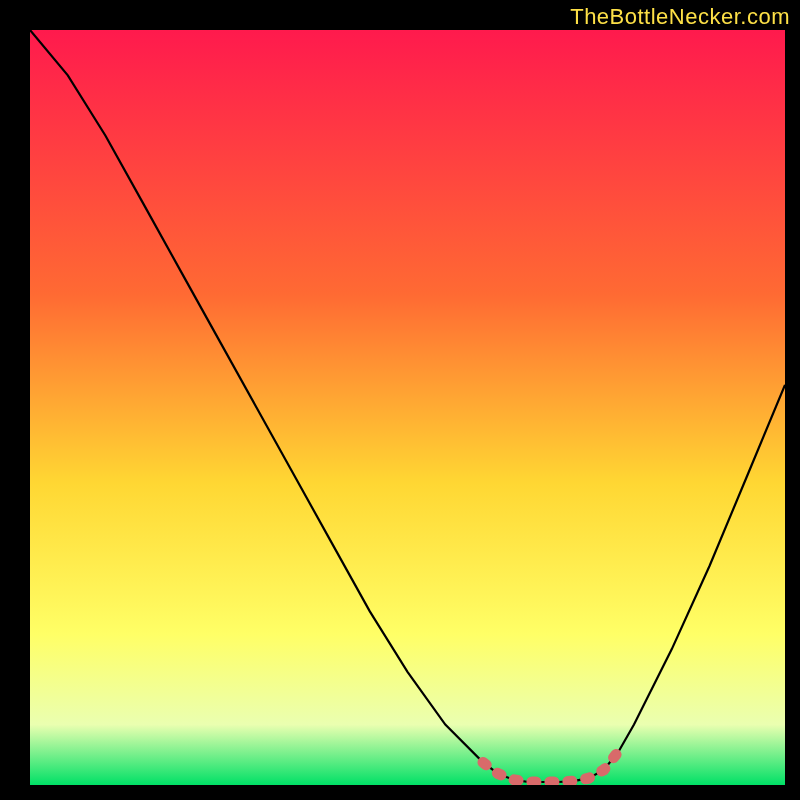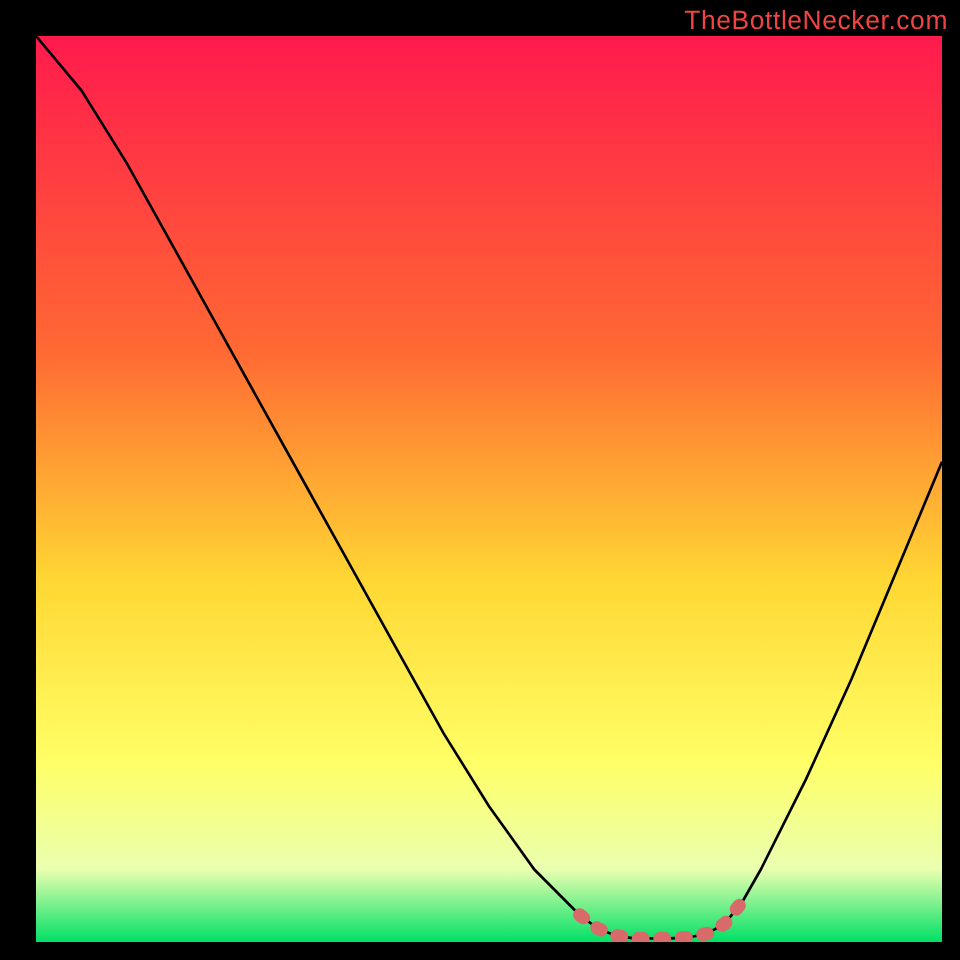--- a/index.html
+++ b/index.html
@@ -14,21 +14,21 @@
   .frame {
     position: relative;
     width: 800px;
     height: 800px;
     background: #000;
   }
   .watermark {
     position: absolute;
     top: 4px;
     right: 10px;
-    color: #ef4444;
+    color: #fde047;
     font-size: 22px;
     letter-spacing: 0.5px;
     z-index: 10;
   }
   .plot-wrap {
     position: absolute;
     left: 30px;
     top: 30px;
     width: 755px;
     height: 755px;

